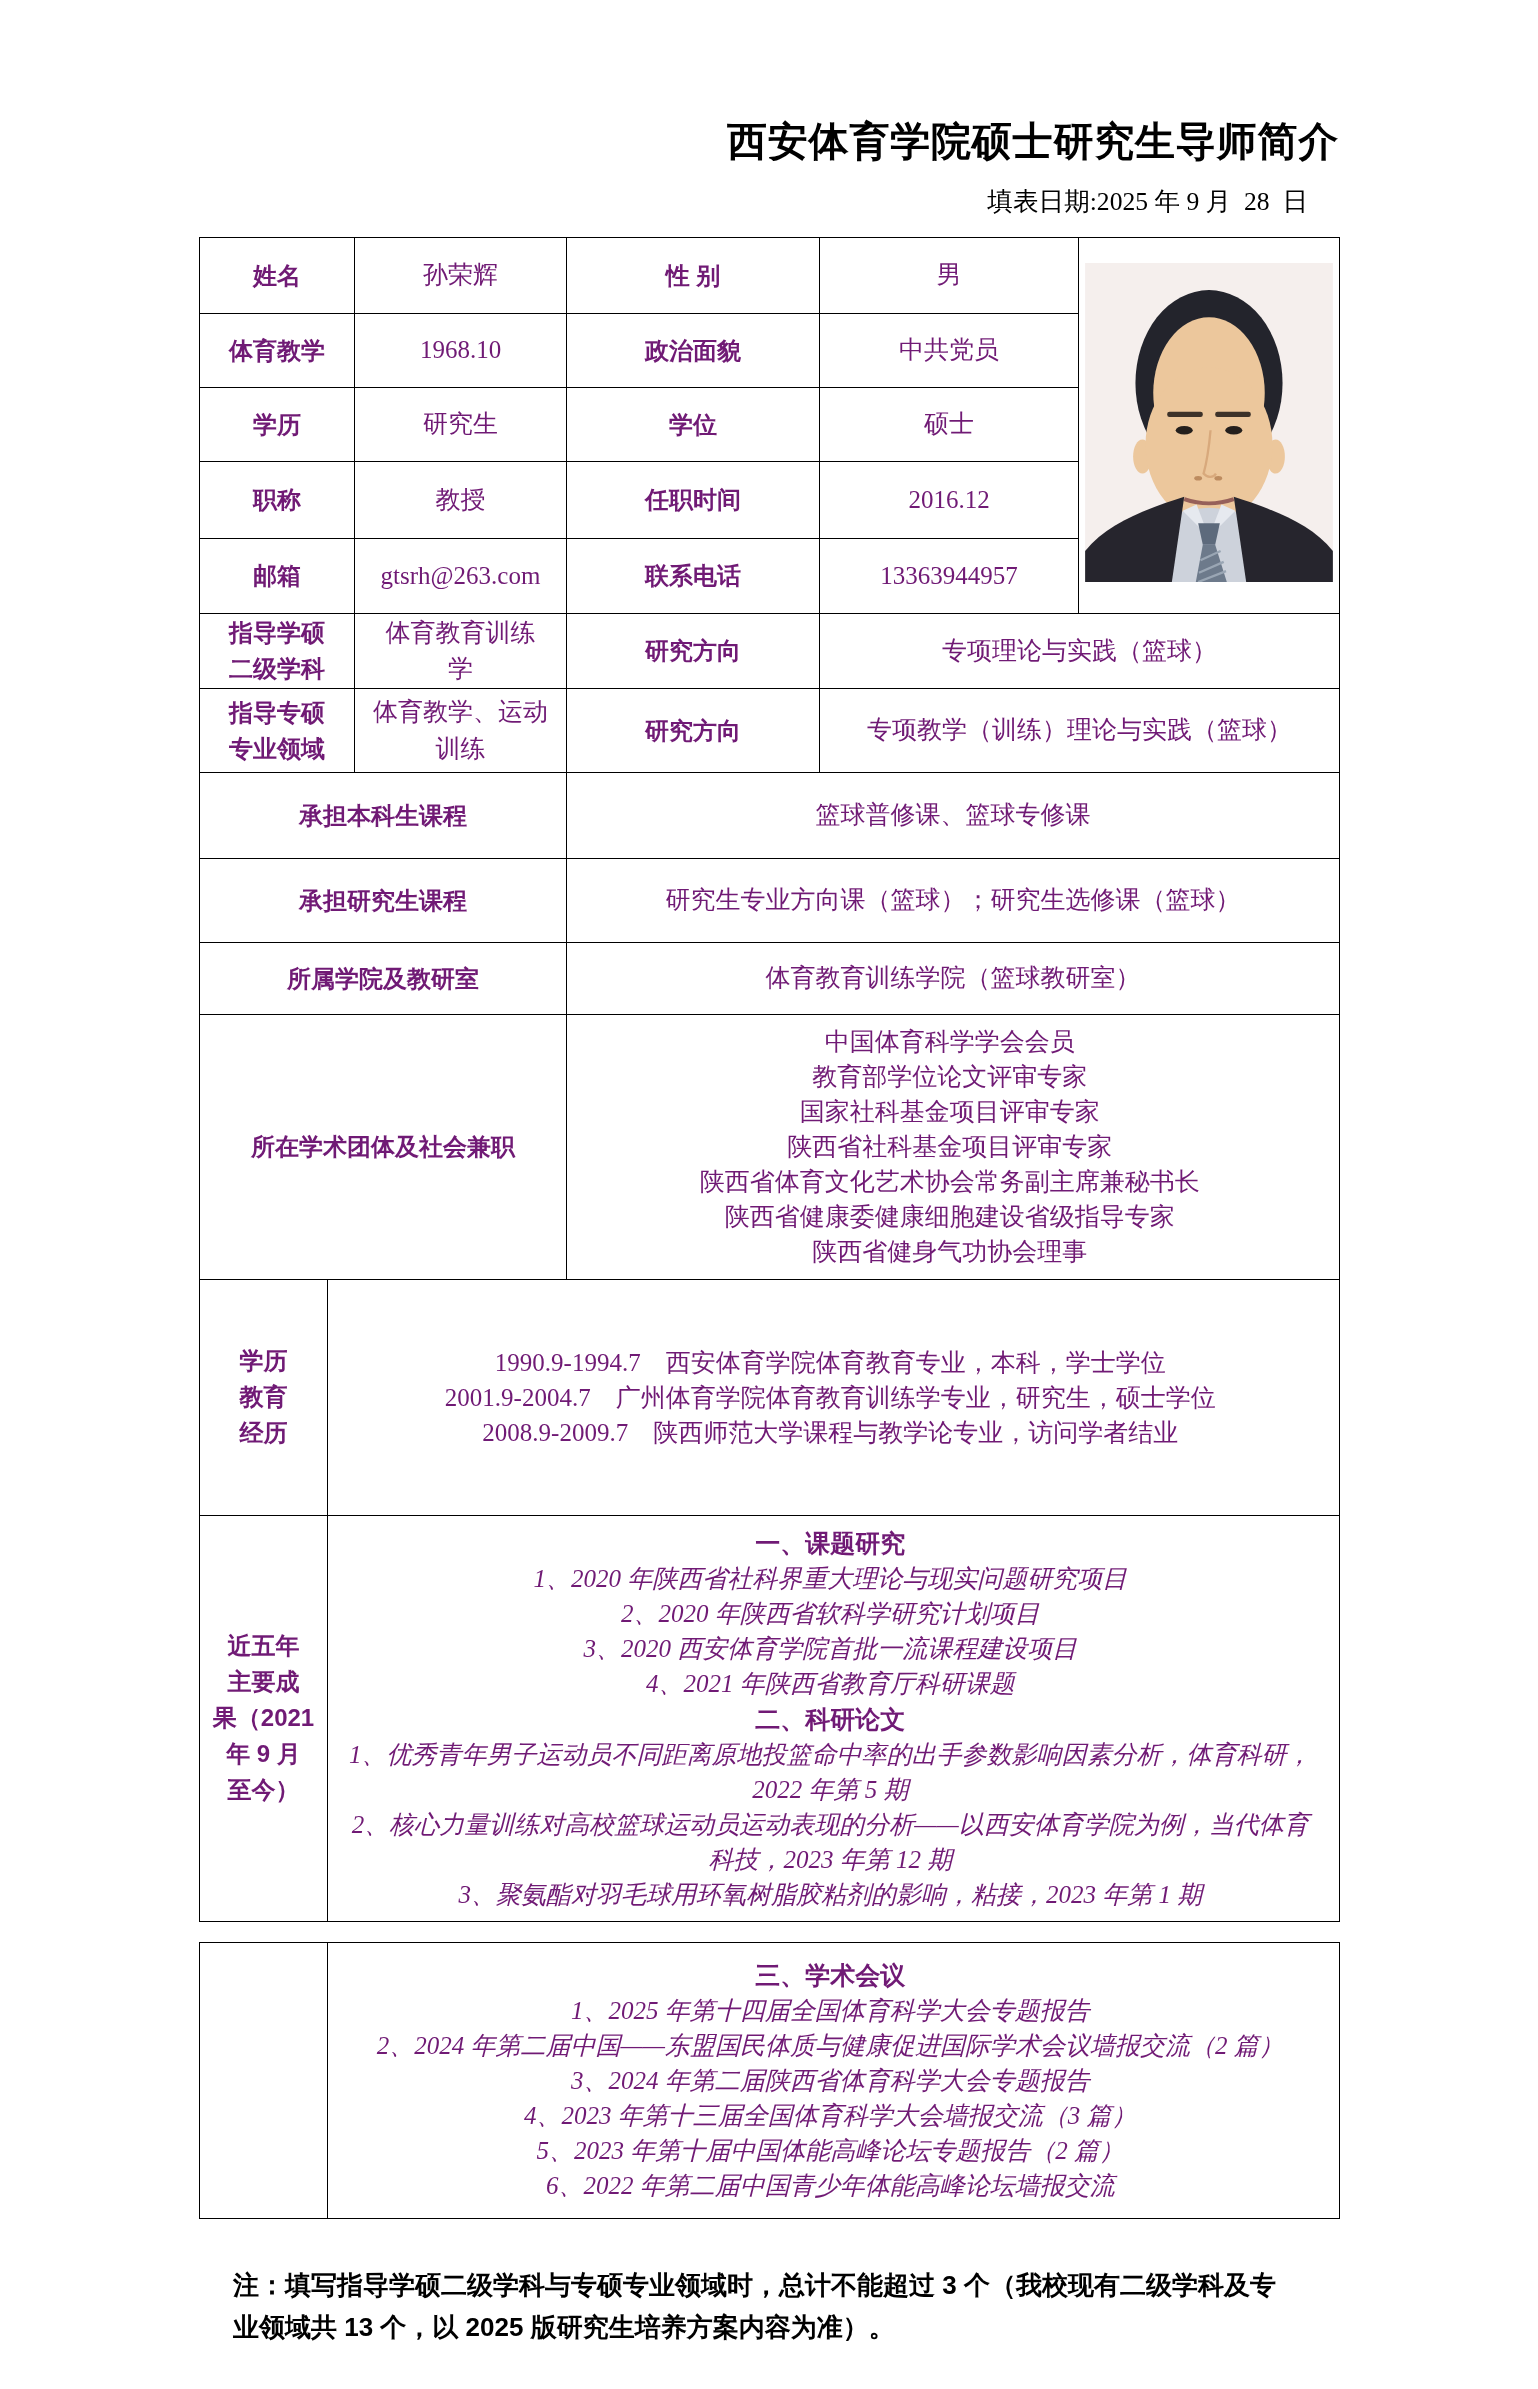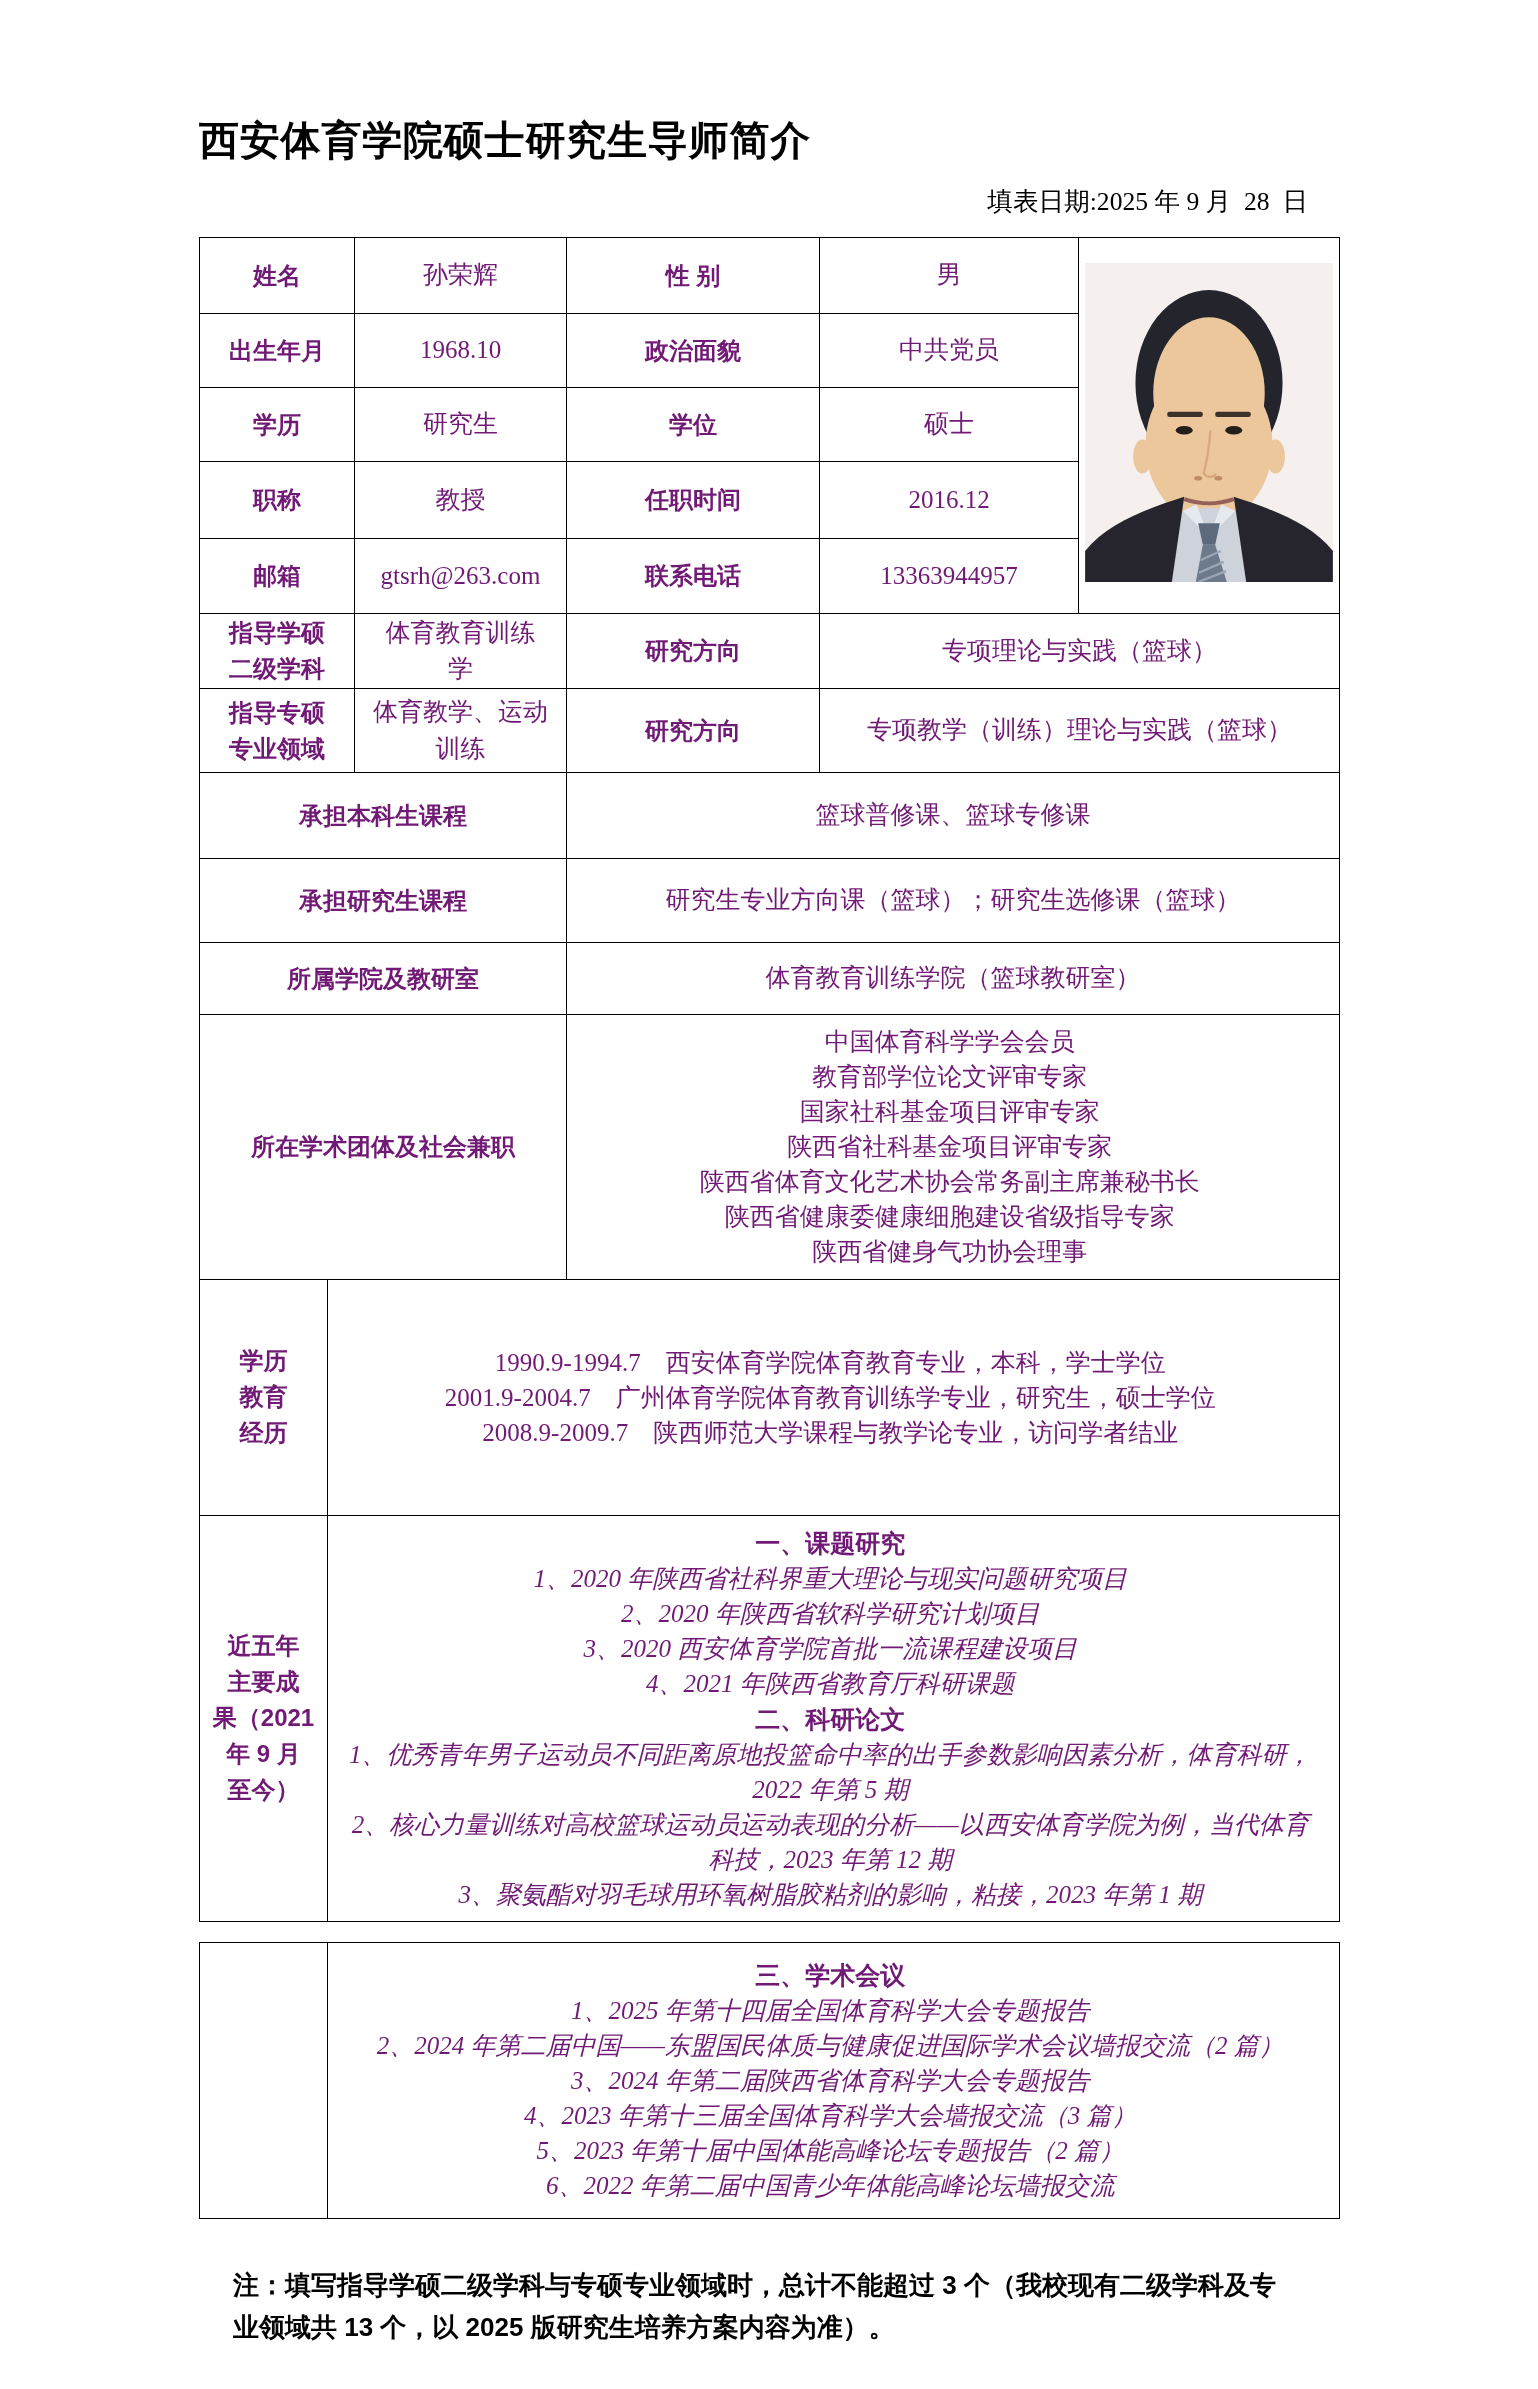--- a/index.html
+++ b/index.html
@@ -5,23 +5,23 @@
   html,body { margin:0; padding:0; }
   body {
     width:1538px; height:2389px;
     background:#ffffff; color:#000;
     font-family:"Liberation Serif", serif;
     position:relative;
   }
   .sheet { width:1140px; margin:0 auto; padding-top:115px; }
 
   .title {
-    font-family:Liberation Serif, serif;
+    font-family:Liberation Sans, sans-serif;
     font-size:40px; font-weight:bold;
-    text-align:left; letter-spacing:0.8px;
+    text-align:right; letter-spacing:0.8px;
     line-height:1.3;
   }
   .date-line {
     font-family:"Liberation Serif", serif;
     font-size:25.6px; text-align:right;
     margin-top:17px; margin-bottom:18px;
     padding-right:31px;
     white-space:pre;
   }
 
@@ -108,21 +108,21 @@
             <path d="M194 320 L160 354 L176 312 Z" fill="#e6e9ef"></path>
             <path d="M146 336 L174 336 L168 364 L152 364 Z" fill="#5d6a7c"></path>
             <path d="M152 364 L168 364 L183 412 L143 412 Z" fill="#6d7a8b"></path>
             <path d="M149 384 L175 372 M147 400 L179 386 M146 412 L182 398" fill="none" stroke="#9aa6b4" stroke-width="3"></path>
             <path d="M0 412 L0 372 C30 334 85 316 128 302 L112 412 Z" fill="#26252d"></path>
             <path d="M320 412 L320 372 C290 334 235 316 192 302 L208 412 Z" fill="#26252d"></path>
           </svg>
         </td>
       </tr>
       <tr style="height:74px">
-        <td colspan="2" class="lab">出生年月</td>
+        <td colspan="2" class="lab">体育教学</td>
         <td class="val">1968.10</td>
         <td class="lab">政治面貌</td>
         <td class="val">中共党员</td>
       </tr>
       <tr style="height:74px">
         <td colspan="2" class="lab">学历</td>
         <td class="val">研究生</td>
         <td class="lab">学位</td>
         <td class="val">硕士</td>
       </tr>

